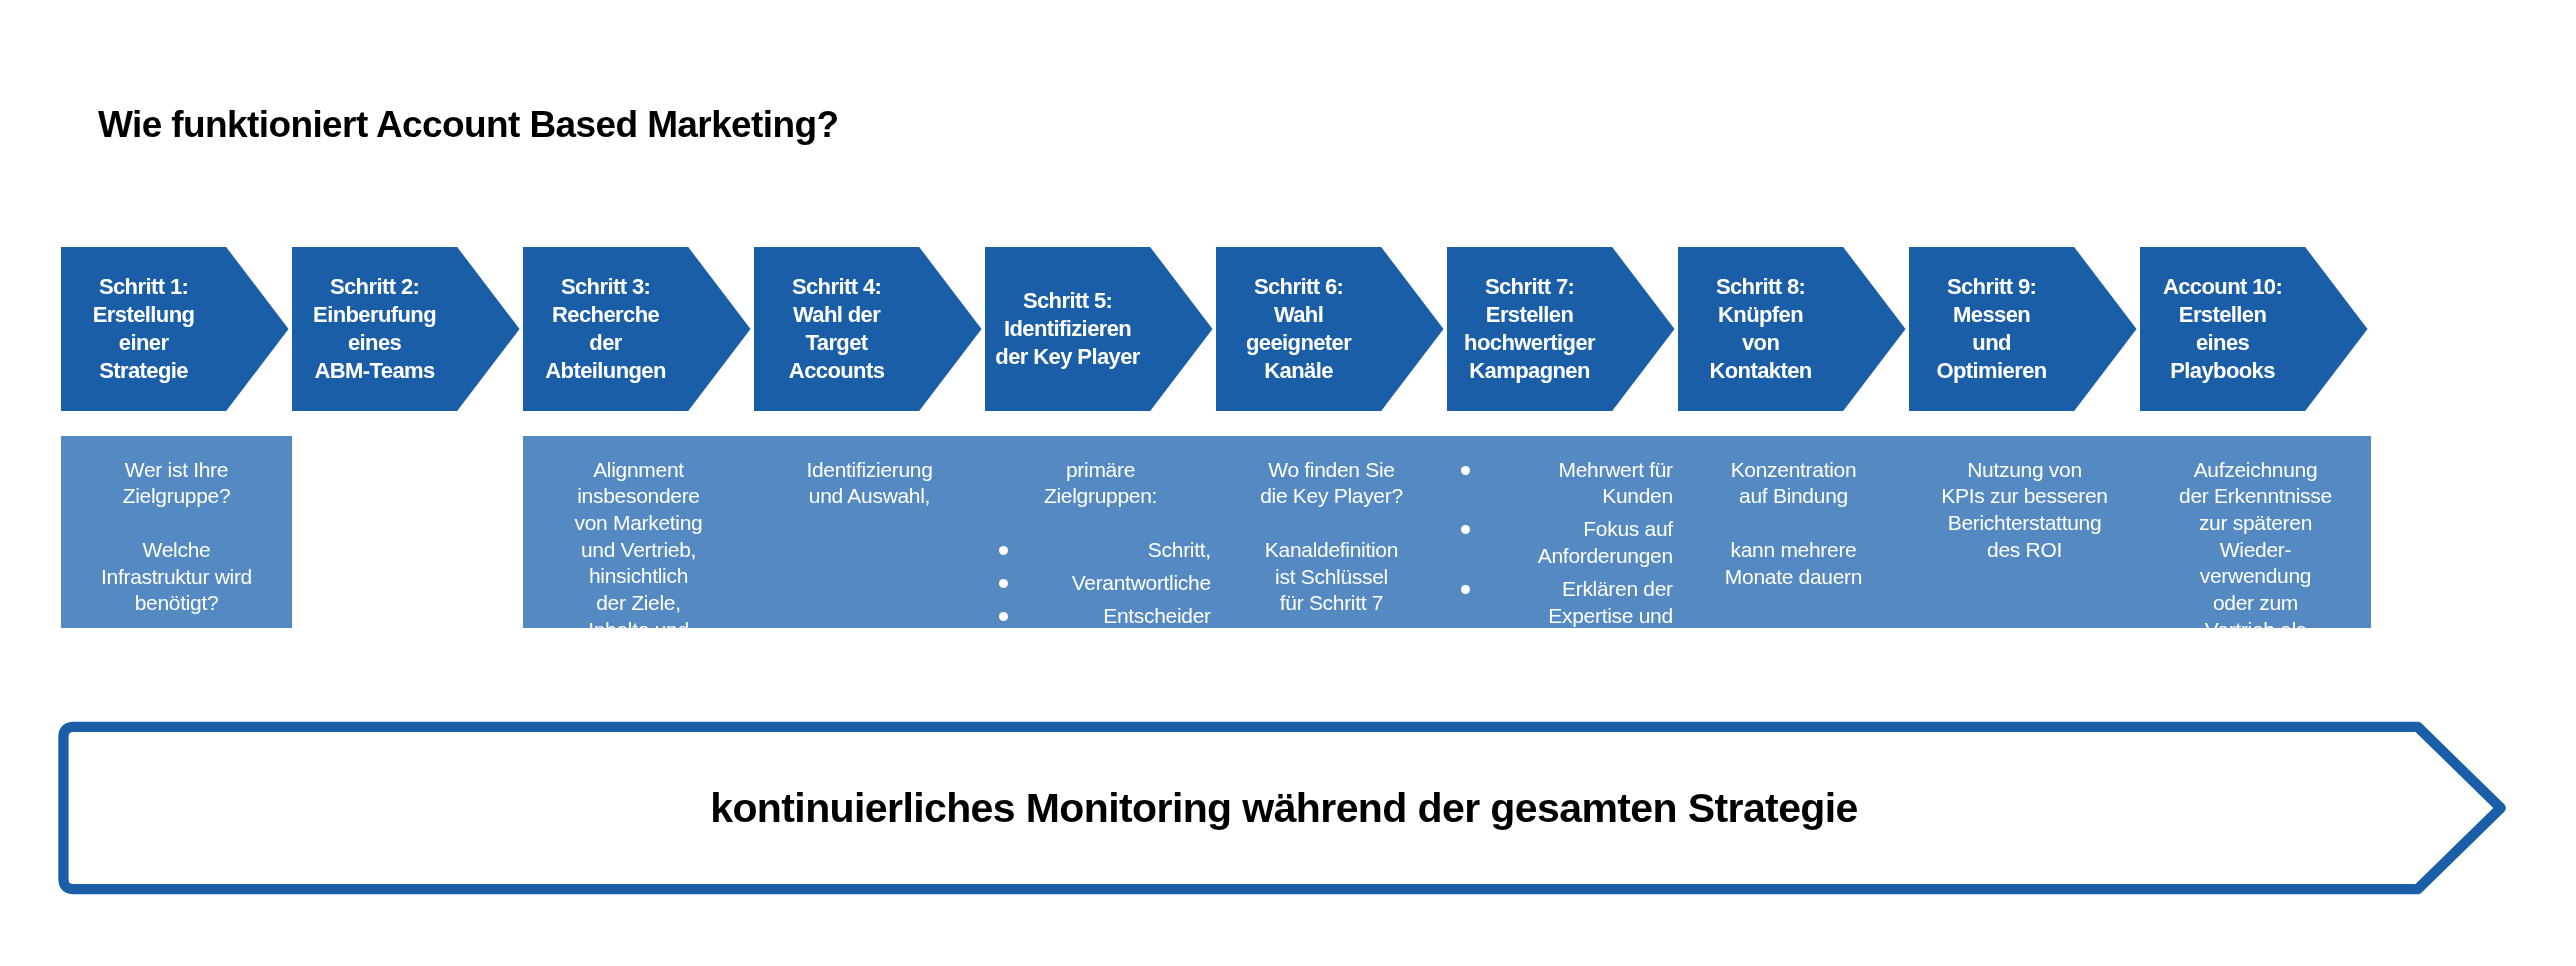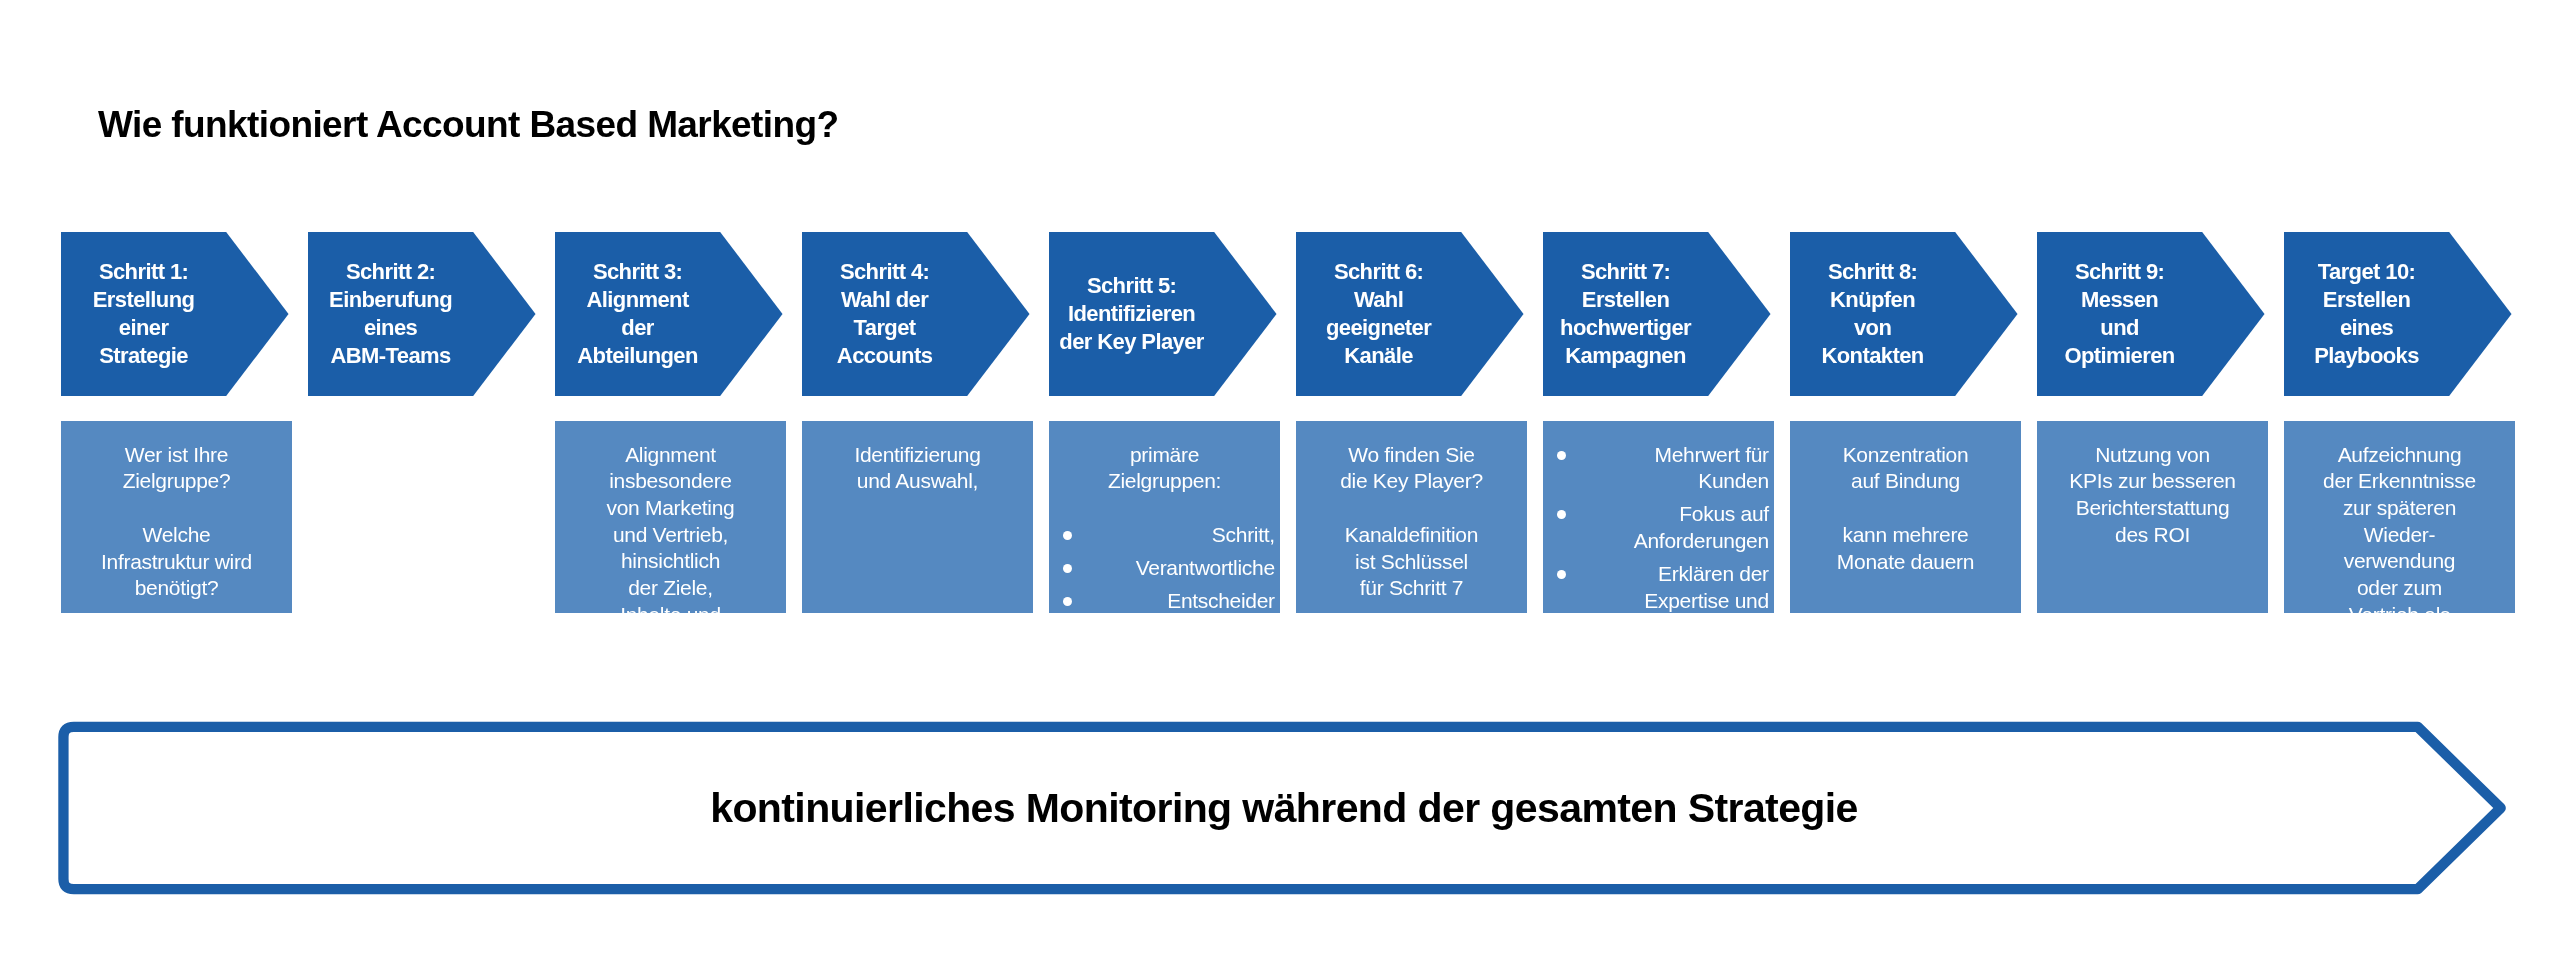--- a/index.html
+++ b/index.html
@@ -18,24 +18,23 @@
     margin: 0;
     font-size: 37px;
     font-weight: bold;
     color: #000000;
     letter-spacing: -0.6px;
     white-space: nowrap;
   }
   .steps-row {
     position: absolute;
     left: 61px;
-    top: 232px;
+    top: 247px;
     width: 2467px;
     display: flex;
-    gap: 16px;
   }
   .step-col {
     flex: 0 0 231px;
     width: 231px;
   }
   .step-arrow {
     position: relative;
     height: 164px;
     background: var(--arrow-blue, #1B5EA8);
     clip-path: polygon(0 0, 71.5% 0, 98.5% 50%, 71.5% 100%, 0 100%);
@@ -147,21 +146,21 @@
         <div class="step-arrow">
           <div class="step-arrow-label">Schritt 2:
 Einberufung
 eines
 ABM-Teams</div>
         </div>
       </div>
       <div class="step-col">
         <div class="step-arrow">
           <div class="step-arrow-label">Schritt 3:
-Alignment
+Recherche
 der
 Abteilungen</div>
         </div>
         <div class="step-box">
           <p>Alignment
 insbesondere
 von Marketing
 und Vertrieb,
 hinsichtlich
 der Ziele,
@@ -254,21 +253,21 @@
         </div>
         <div class="step-box">
           <p>Nutzung von
 KPIs zur besseren
 Berichterstattung
 des ROI</p>
         </div>
       </div>
       <div class="step-col">
         <div class="step-arrow">
-          <div class="step-arrow-label">Target 10:
+          <div class="step-arrow-label">Account 10:
 Erstellen
 eines
 Playbooks</div>
         </div>
         <div class="step-box">
           <p>Aufzeichnung
 der Erkenntnisse
 zur späteren
 Wieder-
 verwendung

